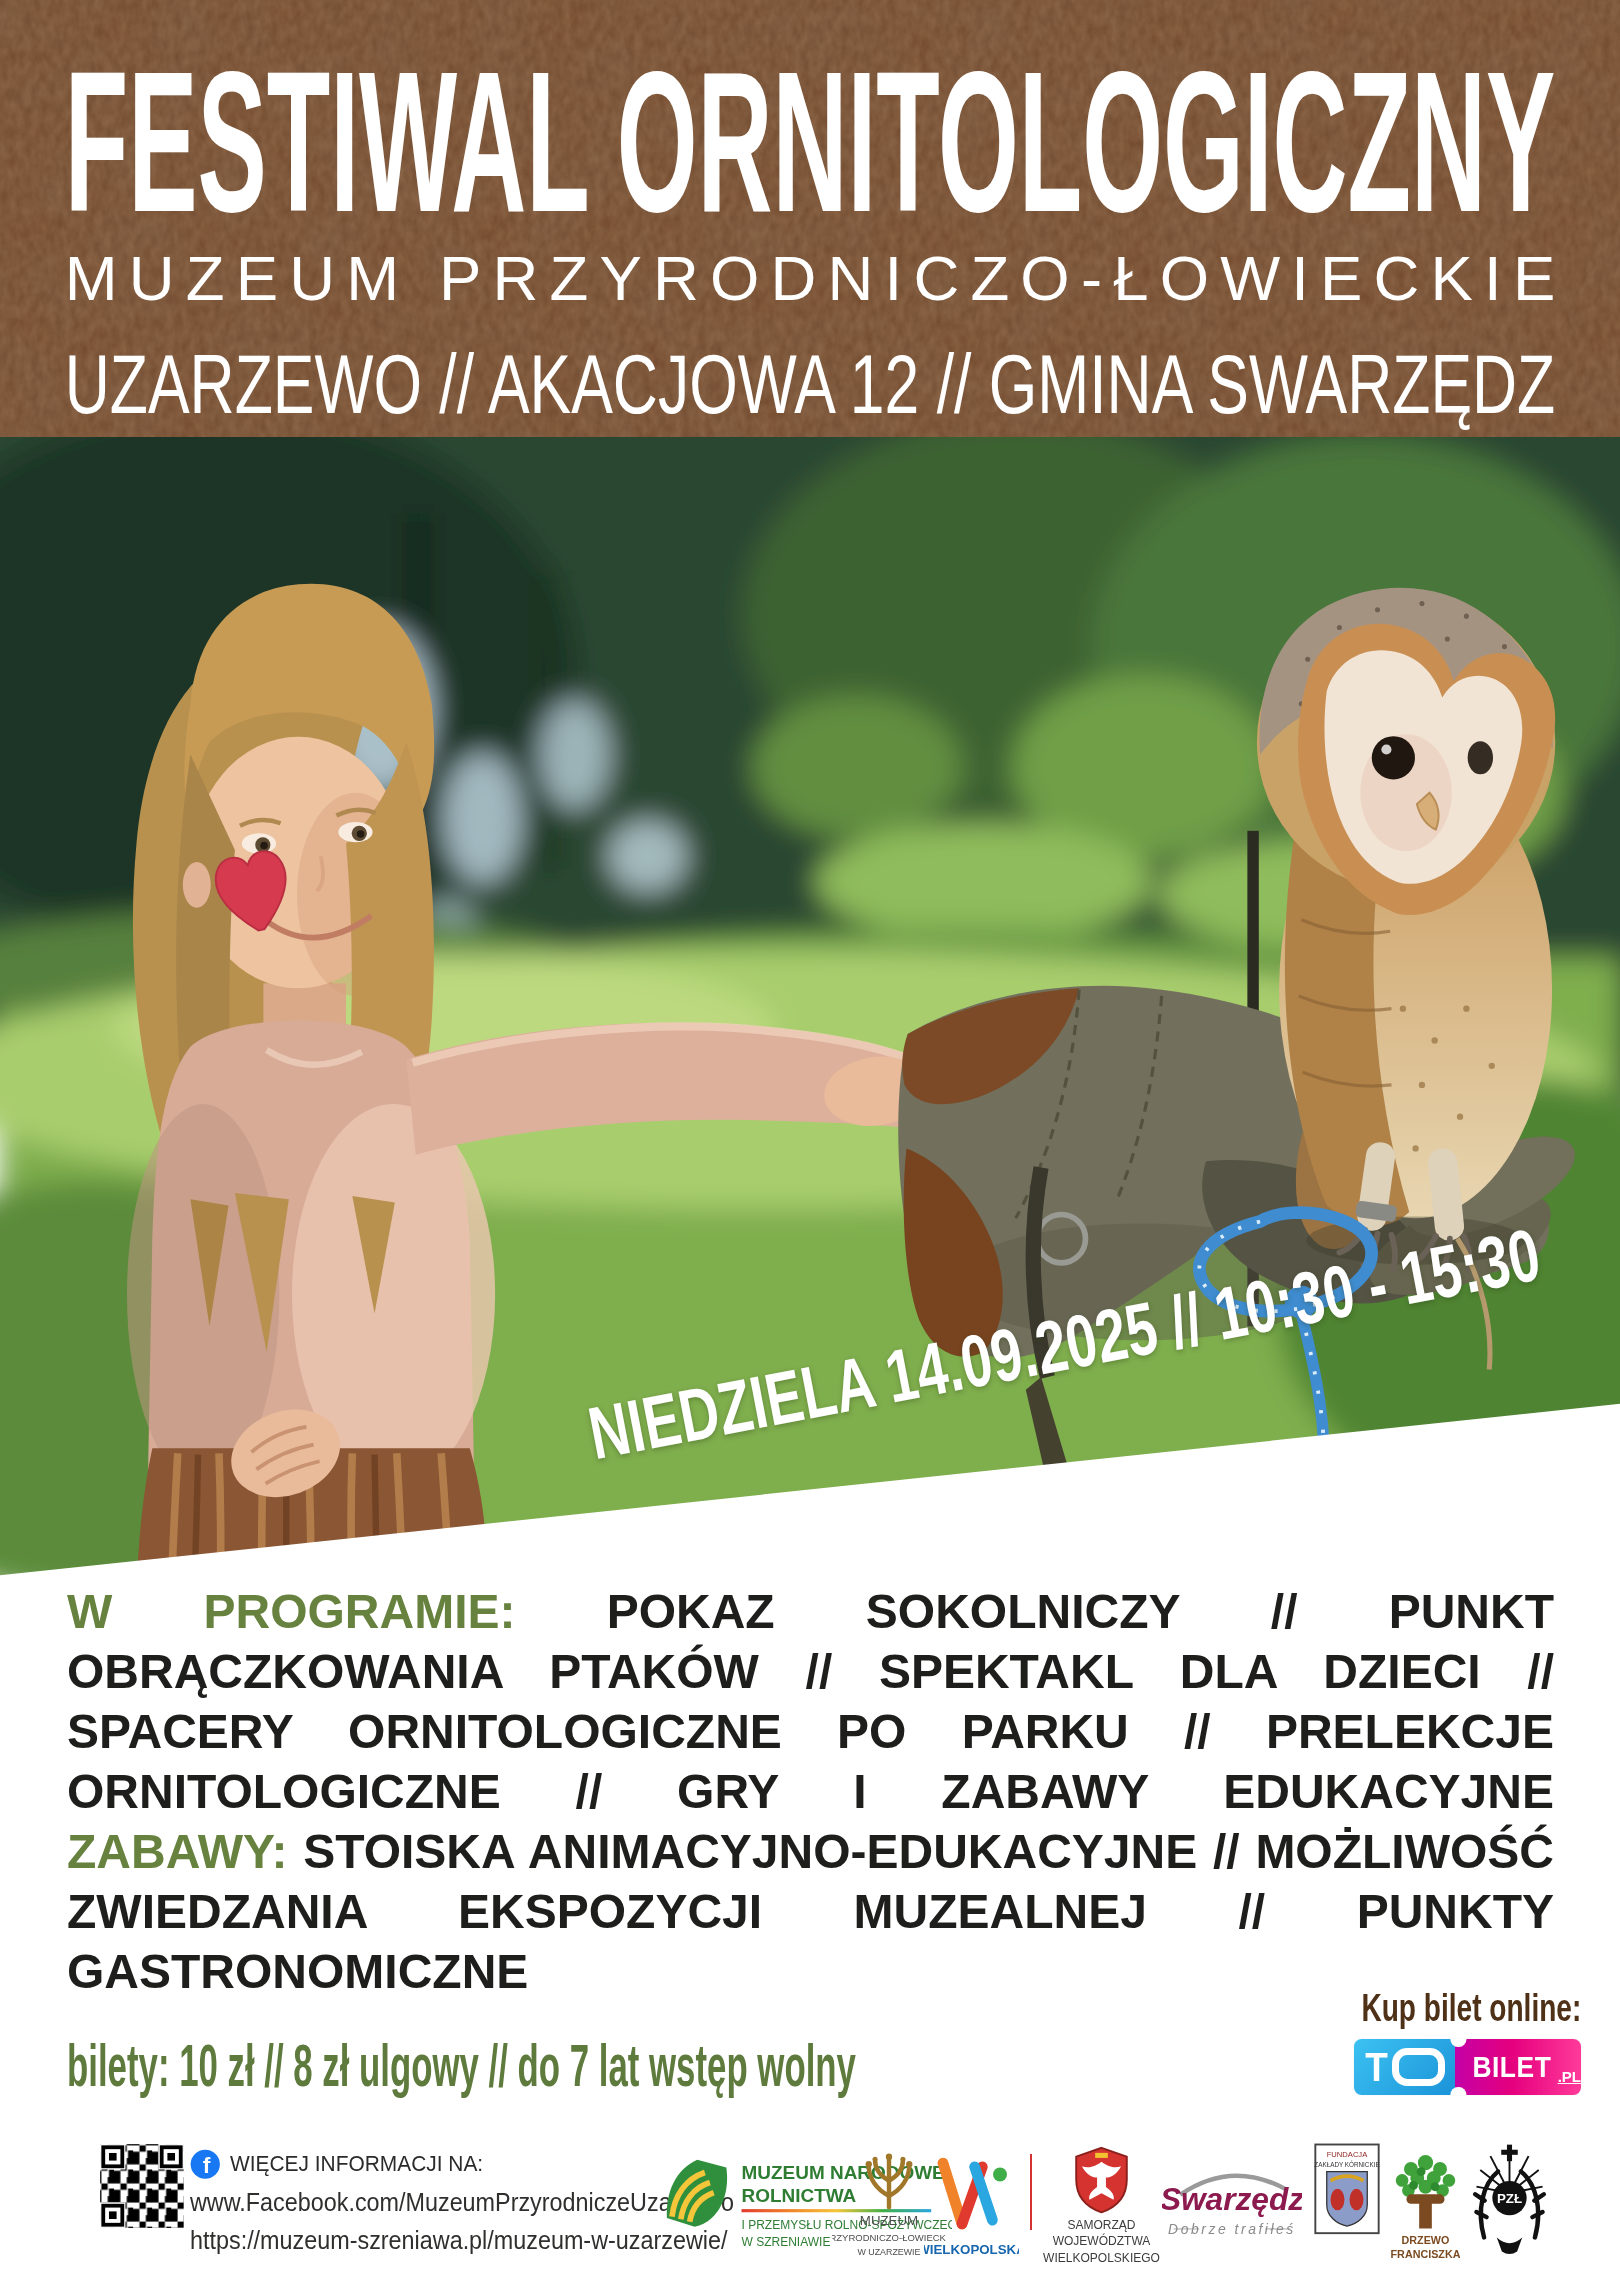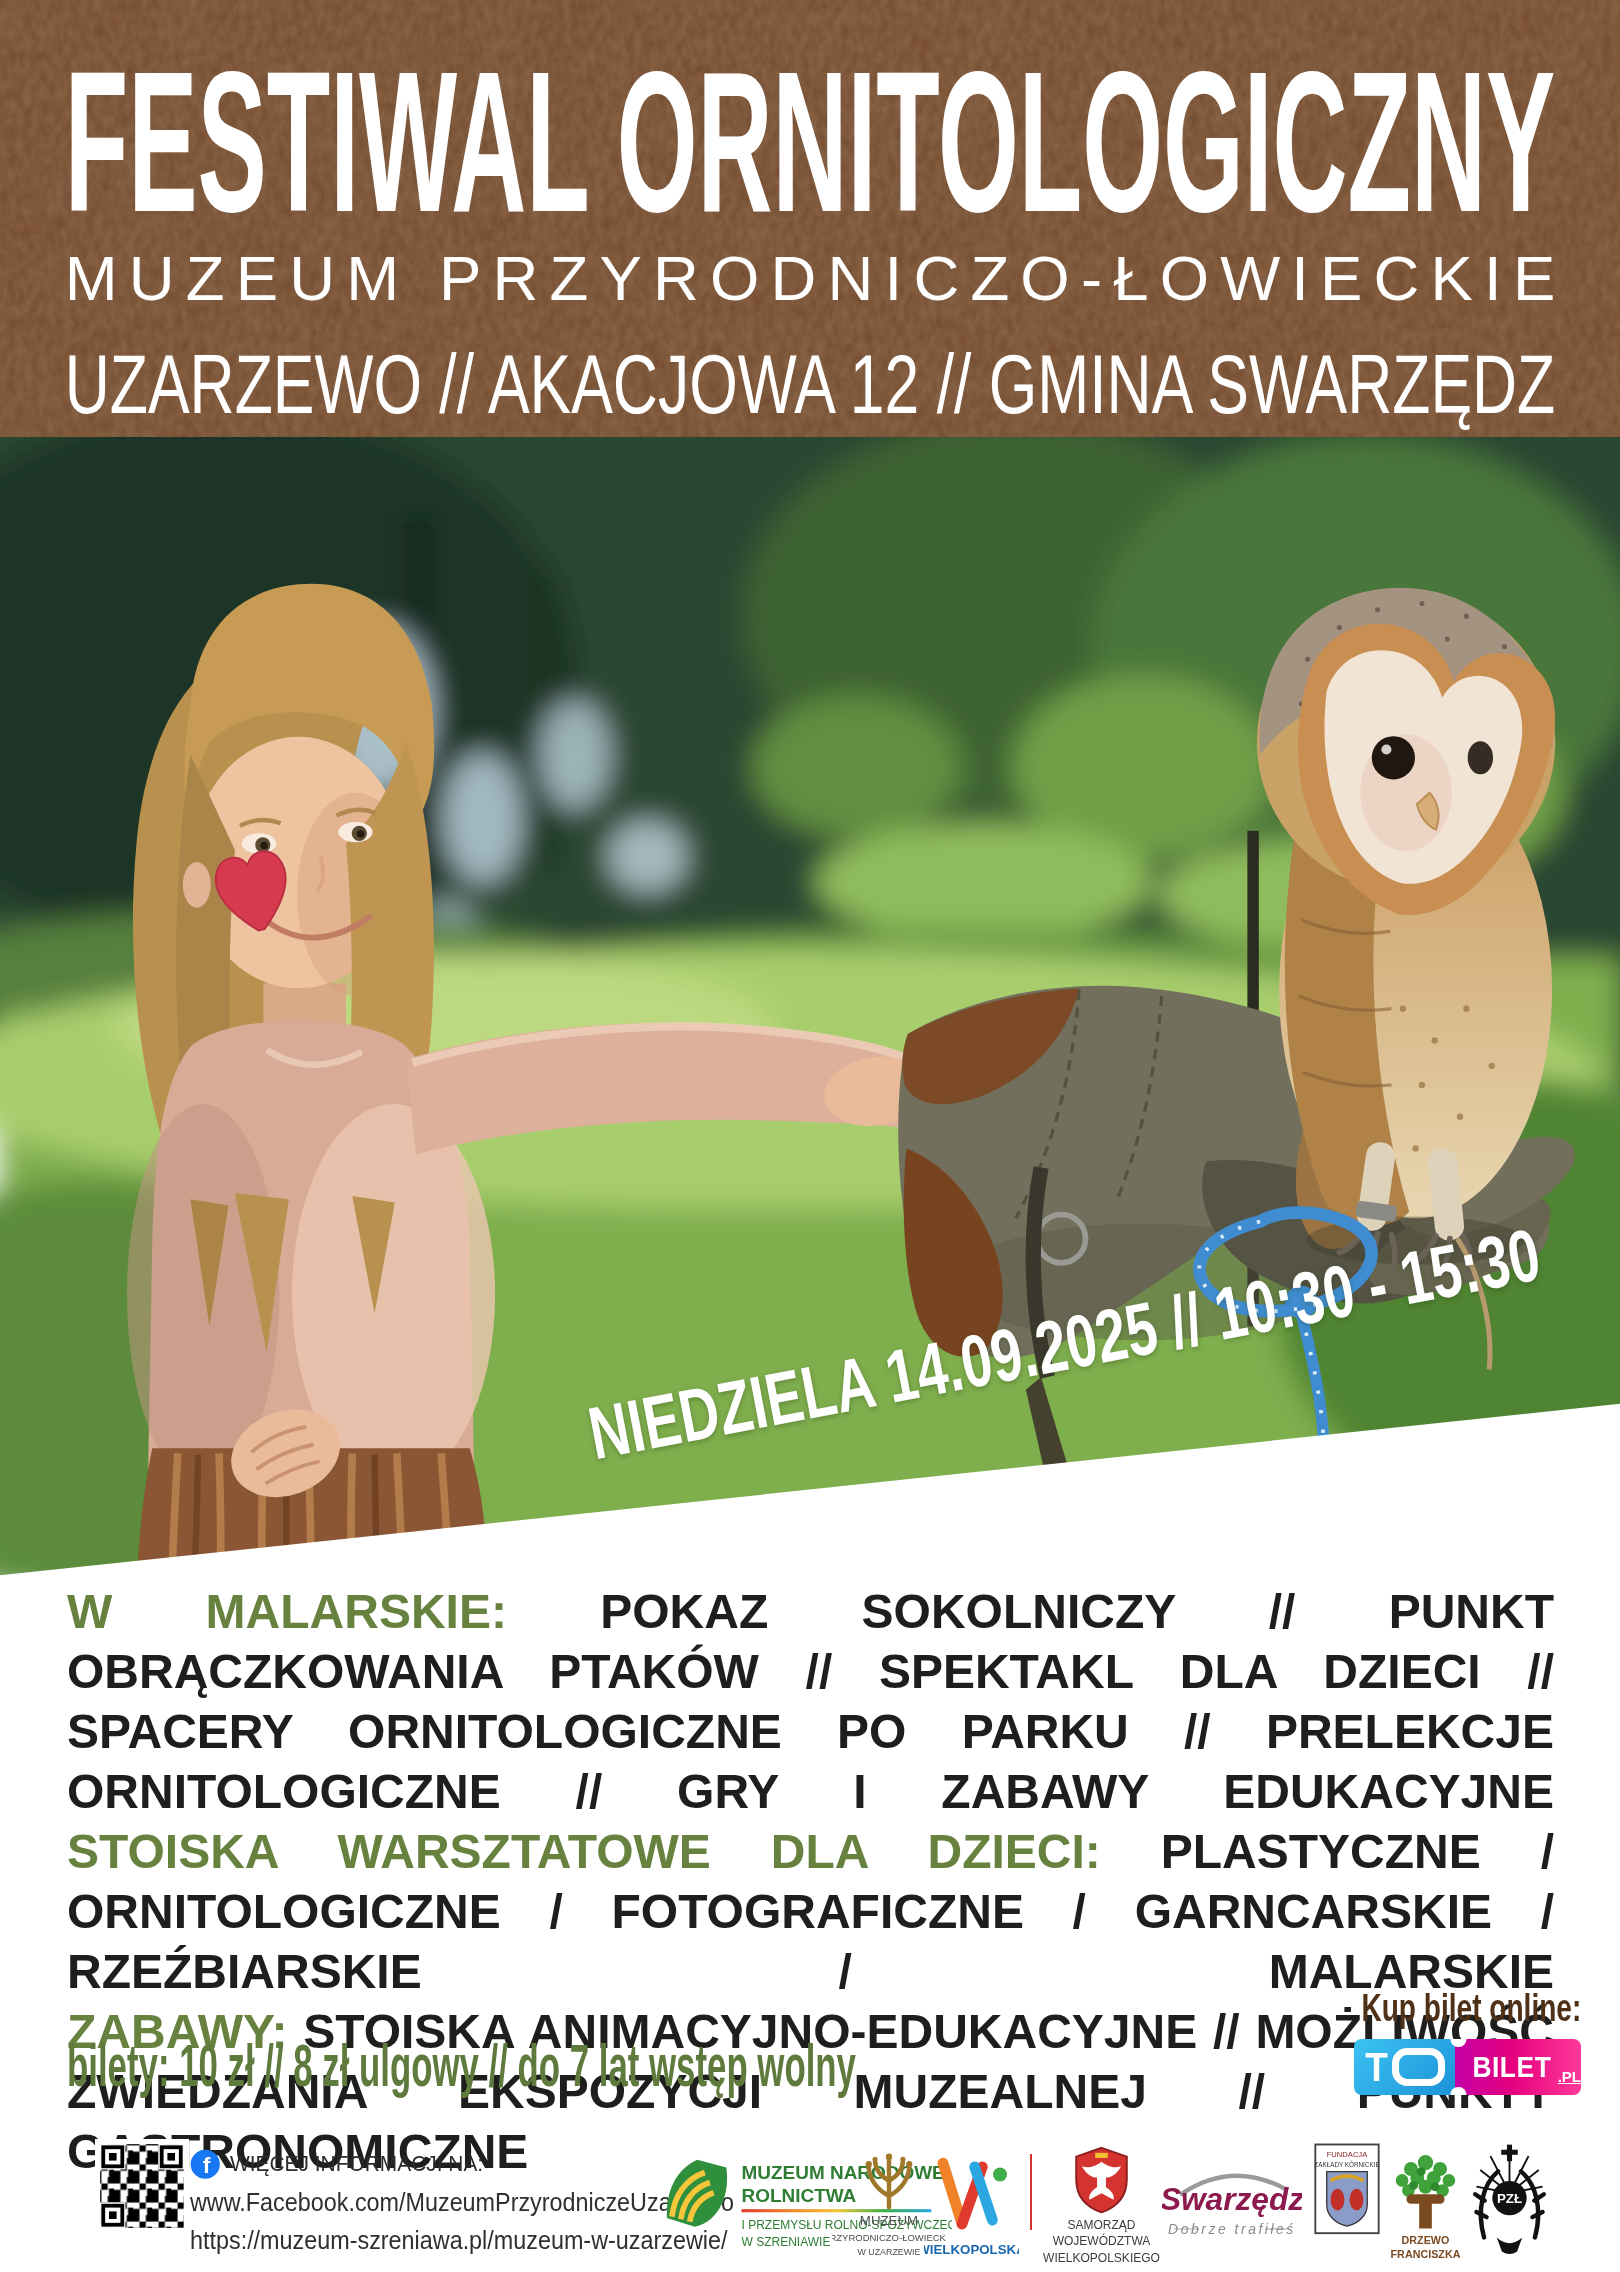--- a/index.html
+++ b/index.html
@@ -278,22 +278,21 @@
 
     <polygon points="0,1792 2552,1522 2552,1812 0,1812" fill="#ffffff"></polygon>
   </svg>
 
   <div class="abs" id="date-banner">
     <span class="squeeze">NIEDZIELA 14.09.2025 // 10:30 - 15:30</span>
   </div>
 </div>
 
 <div class="abs" id="program">
-  <p><span class="glabel">W MALARSKIE:</span> <span>POKAZ SOKOLNICZY // PUNKT OBRĄCZKOWANIA PTAKÓW // SPEKTAKL DLA DZIECI // SPACERY ORNITOLOGICZNE PO PARKU // PRELEKCJE ORNITOLOGICZNE // GRY I ZABAWY EDUKACYJNE</span></p>
-  <p><span class="glabel">STOISKA WARSZTATOWE DLA DZIECI:</span> <span>PLASTYCZNE / ORNITOLOGICZNE / FOTOGRAFICZNE / GARNCARSKIE / RZEŹBIARSKIE / MALARSKIE</span></p>
+  <p><span class="glabel">W PROGRAMIE:</span> <span>POKAZ SOKOLNICZY // PUNKT OBRĄCZKOWANIA PTAKÓW // SPEKTAKL DLA DZIECI // SPACERY ORNITOLOGICZNE PO PARKU // PRELEKCJE ORNITOLOGICZNE // GRY I ZABAWY EDUKACYJNE</span></p>
   <p><span class="glabel">ZABAWY:</span> <span>STOISKA ANIMACYJNO-EDUKACYJNE // MOŻLIWOŚĆ ZWIEDZANIA EKSPOZYCJI MUZEALNEJ // PUNKTY GASTRONOMICZNE</span></p>
 </div>
 
 <div class="abs" id="tickets-info">bilety: 10 zł // 8 zł ulgowy // do 7 lat wstęp wolny</div>
 
 <div class="abs" id="buy-box">
   <div id="buy-label">Kup bilet online:</div>
   <div id="tobilet">
     <div class="tb-left">
       <span class="t">T</span>

